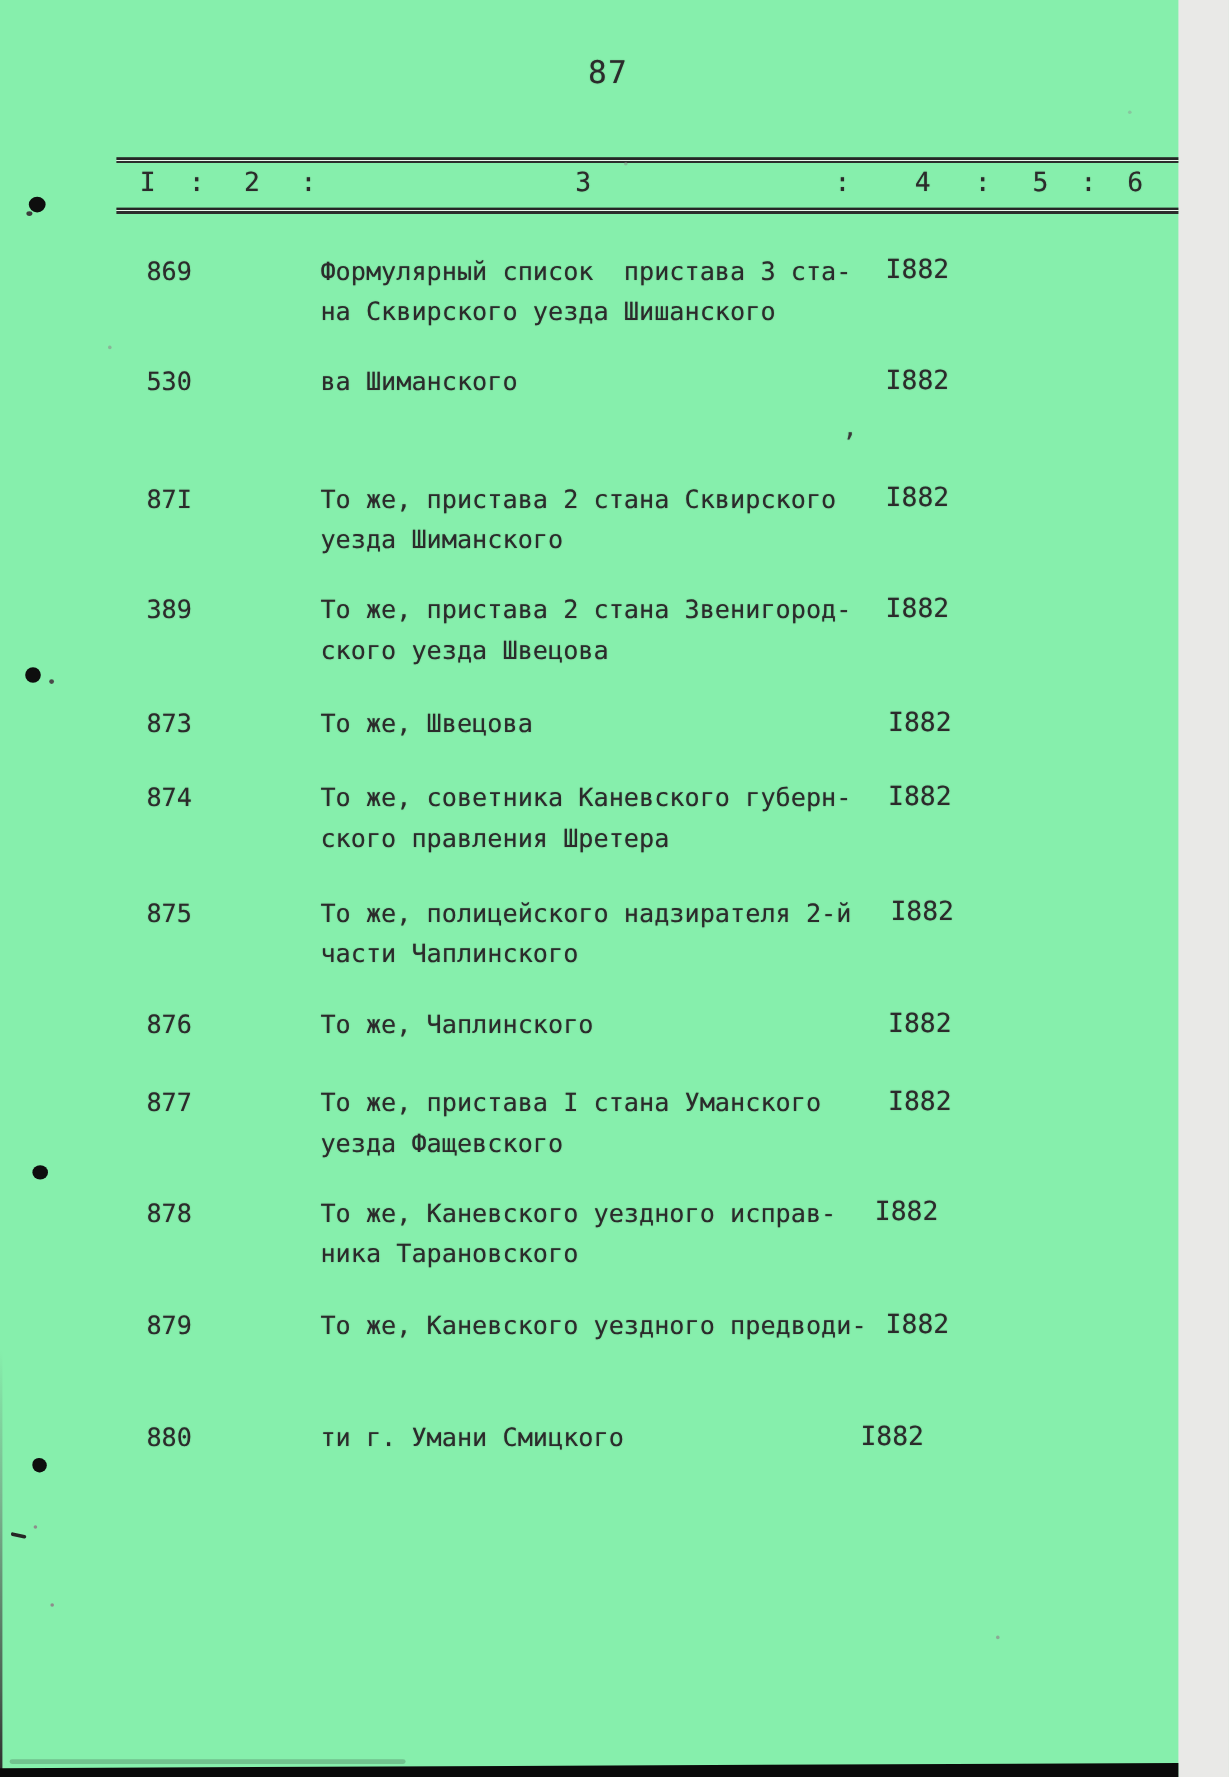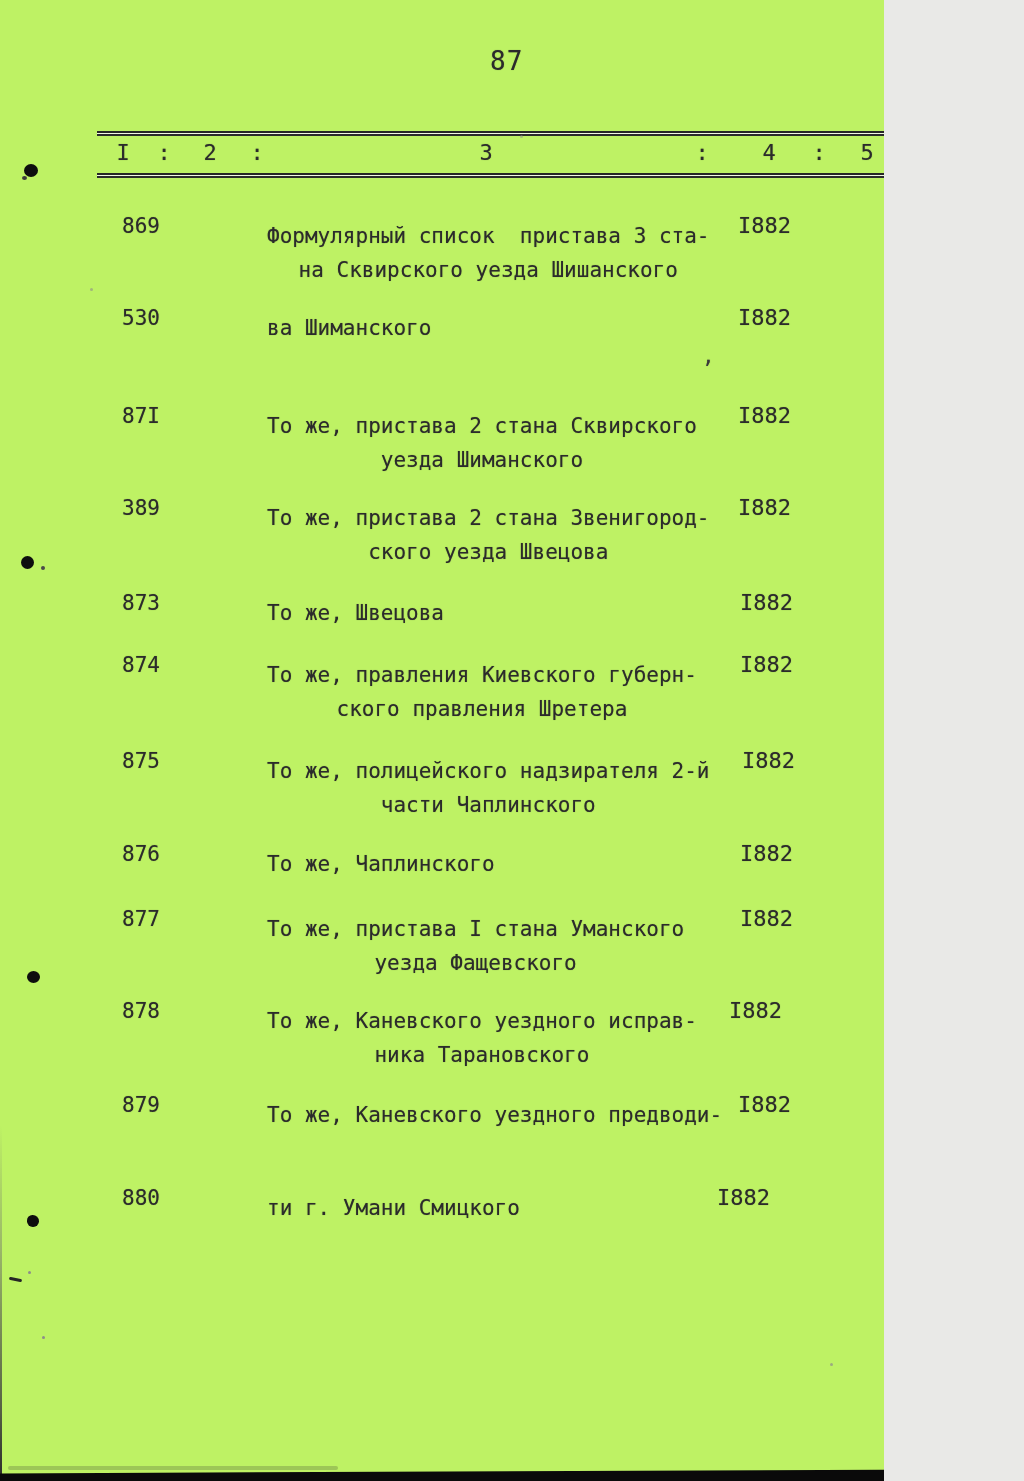--- a/index.html
+++ b/index.html
@@ -1,23 +1,23 @@
 <!DOCTYPE html>
 <html><head>
 <meta charset="utf-8">
 <style>
   html, body {
     margin: 0; padding: 0;
     background: #e9e9e7;
   }
   .page {
     position: relative;
-    width: 884px;
+    width: 982px;
     height: 1481px;
-    background: #bef264;
+    background: #86efac;
     font-family: "DejaVu Sans Mono", "Liberation Mono", monospace;
     color: #2b2b2b;
     overflow: hidden;
     text-shadow: 0 0 1px rgba(43,43,43,0.45);
   }
   .page-number {
     position: absolute;
     left: 490px; top: 46px;
     font-size: 26px;
     letter-spacing: 1px;
@@ -42,24 +42,23 @@
     transform: translateX(-50%);
     font-size: 22px;
     line-height: 28px;
   }
   .row { position: absolute; left: 0; width: 1024px; }
   .entry-num {
     position: absolute; left: 122px; top: 0;
     font-size: 21px; line-height: 34px;
   }
   .entry-desc {
-    position: absolute; left: 267px; top: 10px;
+    position: absolute; left: 267px; top: 0;
     font-size: 21px; line-height: 34px;
     white-space: pre;
-    text-align: center;
   }
   .entry-year {
     position: absolute; top: 0;
     font-size: 22px; line-height: 34px;
   }
   .stray-comma {
     position: absolute; left: 702px; top: 344px;
     font-size: 21px; color: #3a3a3a;
   }
   
@@ -159,21 +158,21 @@
         <div class="entry-desc"><div>То же, пристава 2 стана Звенигород-</div><div>ского уезда Швецова</div></div>
         <span class="entry-year" style="left: 738px;">I882</span>
       </div>
       <div class="row" style="top: 586px;">
         <span class="entry-num">873</span>
         <div class="entry-desc"><div>То же, Швецова</div></div>
         <span class="entry-year" style="left: 740px;">I882</span>
       </div>
       <div class="row" style="top: 648px;">
         <span class="entry-num">874</span>
-        <div class="entry-desc"><div>То же, правления Киевского губерн-</div><div>ского правления Шретера</div></div>
+        <div class="entry-desc"><div>То же, советника Каневского губерн-</div><div>ского правления Шретера</div></div>
         <span class="entry-year" style="left: 740px;">I882</span>
       </div>
       <div class="row" style="top: 744px;">
         <span class="entry-num">875</span>
         <div class="entry-desc"><div>То же, полицейского надзирателя 2-й</div><div>части Чаплинского</div></div>
         <span class="entry-year" style="left: 742px;">I882</span>
       </div>
       <div class="row" style="top: 837px;">
         <span class="entry-num">876</span>
         <div class="entry-desc"><div>То же, Чаплинского</div></div>

